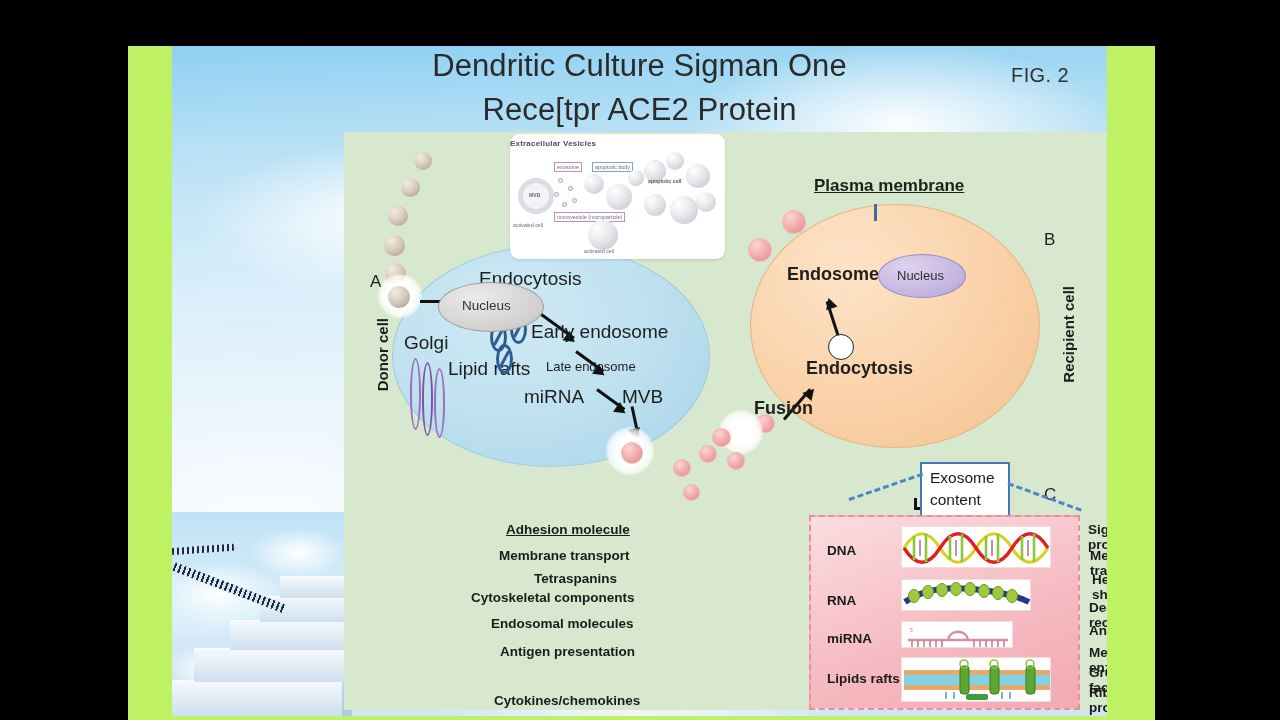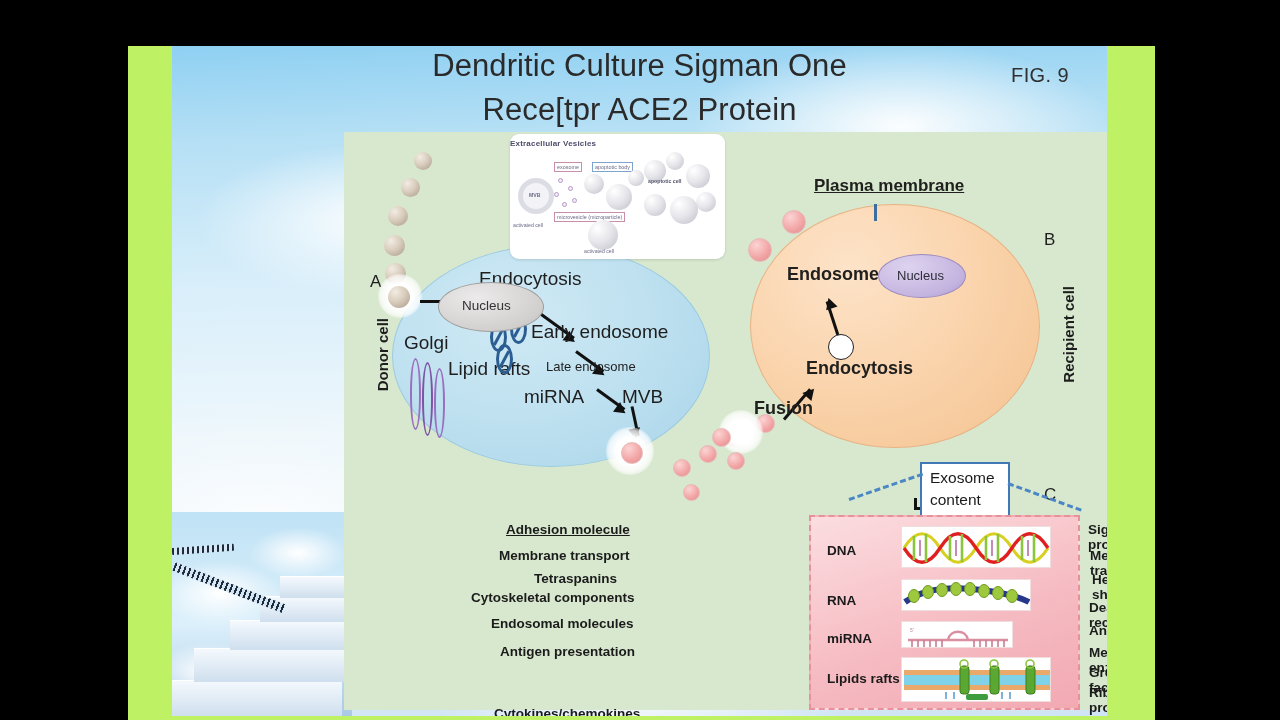--- a/index.html
+++ b/index.html
@@ -161,21 +161,21 @@
         <div class="step" style="left:22px;top:136px;width:168px;height:34px;"></div>
         <div class="step" style="left:58px;top:108px;width:132px;height:30px;"></div>
         <div class="step" style="left:88px;top:84px;width:102px;height:26px;"></div>
         <div class="step" style="left:108px;top:64px;width:82px;height:22px;"></div>
         <div class="rail" style="left:2px;top:50px;width:118px;transform:rotate(21deg);"></div>
         <div class="rail" style="left:0px;top:36px;width:62px;transform:rotate(-4deg);height:7px;"></div>
       </div>
 
       <div id="title">Dendritic Culture Sigman One
 Rece[tpr ACE2 Protein</div>
-      <div id="figno">FIG. 9</div>
+      <div id="figno">FIG. 2</div>
 
       <div id="fig">
 
         <span class="lbl" style="left:26px;top:140px;font-size:17px;">A</span>
         <span class="lbl" style="left:700px;top:98px;font-size:17px;">B</span>
         <span class="lbl" style="left:700px;top:353px;font-size:17px;">C</span>
 
         <span class="lbl vert bold" style="left:30px;top:186px;font-size:15px;">Donor cell</span>
         <span class="lbl vert bold" style="left:716px;top:154px;font-size:15px;">Recipient cell</span>
 
@@ -392,21 +392,21 @@
             </svg>
           </div>
         </div>
 
         <span class="cLabel" style="left:162px;top:390px;text-decoration:underline;">Adhesion molecule</span>
         <span class="cLabel" style="left:155px;top:416px;">Membrane transport</span>
         <span class="cLabel" style="left:190px;top:439px;">Tetraspanins</span>
         <span class="cLabel" style="left:127px;top:458px;">Cytoskeletal components</span>
         <span class="cLabel" style="left:147px;top:484px;">Endosomal molecules</span>
         <span class="cLabel" style="left:156px;top:512px;">Antigen presentation</span>
-        <span class="cLabel" style="left:150px;top:574px;">Cytokines/chemokines</span>
+        <span class="cLabel" style="left:150px;top:561px;">Cytokines/chemokines</span>
 
         <span class="cLabel" style="left:744px;top:390px;">Signaling proteins</span>
         <span class="cLabel" style="left:746px;top:416px;">Membrane trafficking</span>
         <span class="cLabel" style="left:748px;top:440px;">Heat shock</span>
         <span class="cLabel" style="left:745px;top:468px;">Death receptors</span>
         <span class="cLabel" style="left:745px;top:491px;">Annexins</span>
         <span class="cLabel" style="left:745px;top:513px;">Metabolic enzymes</span>
         <span class="cLabel" style="left:745px;top:533px;">Growth factors</span>
         <span class="cLabel" style="left:745px;top:553px;">Ribosomal proteins</span>
 

